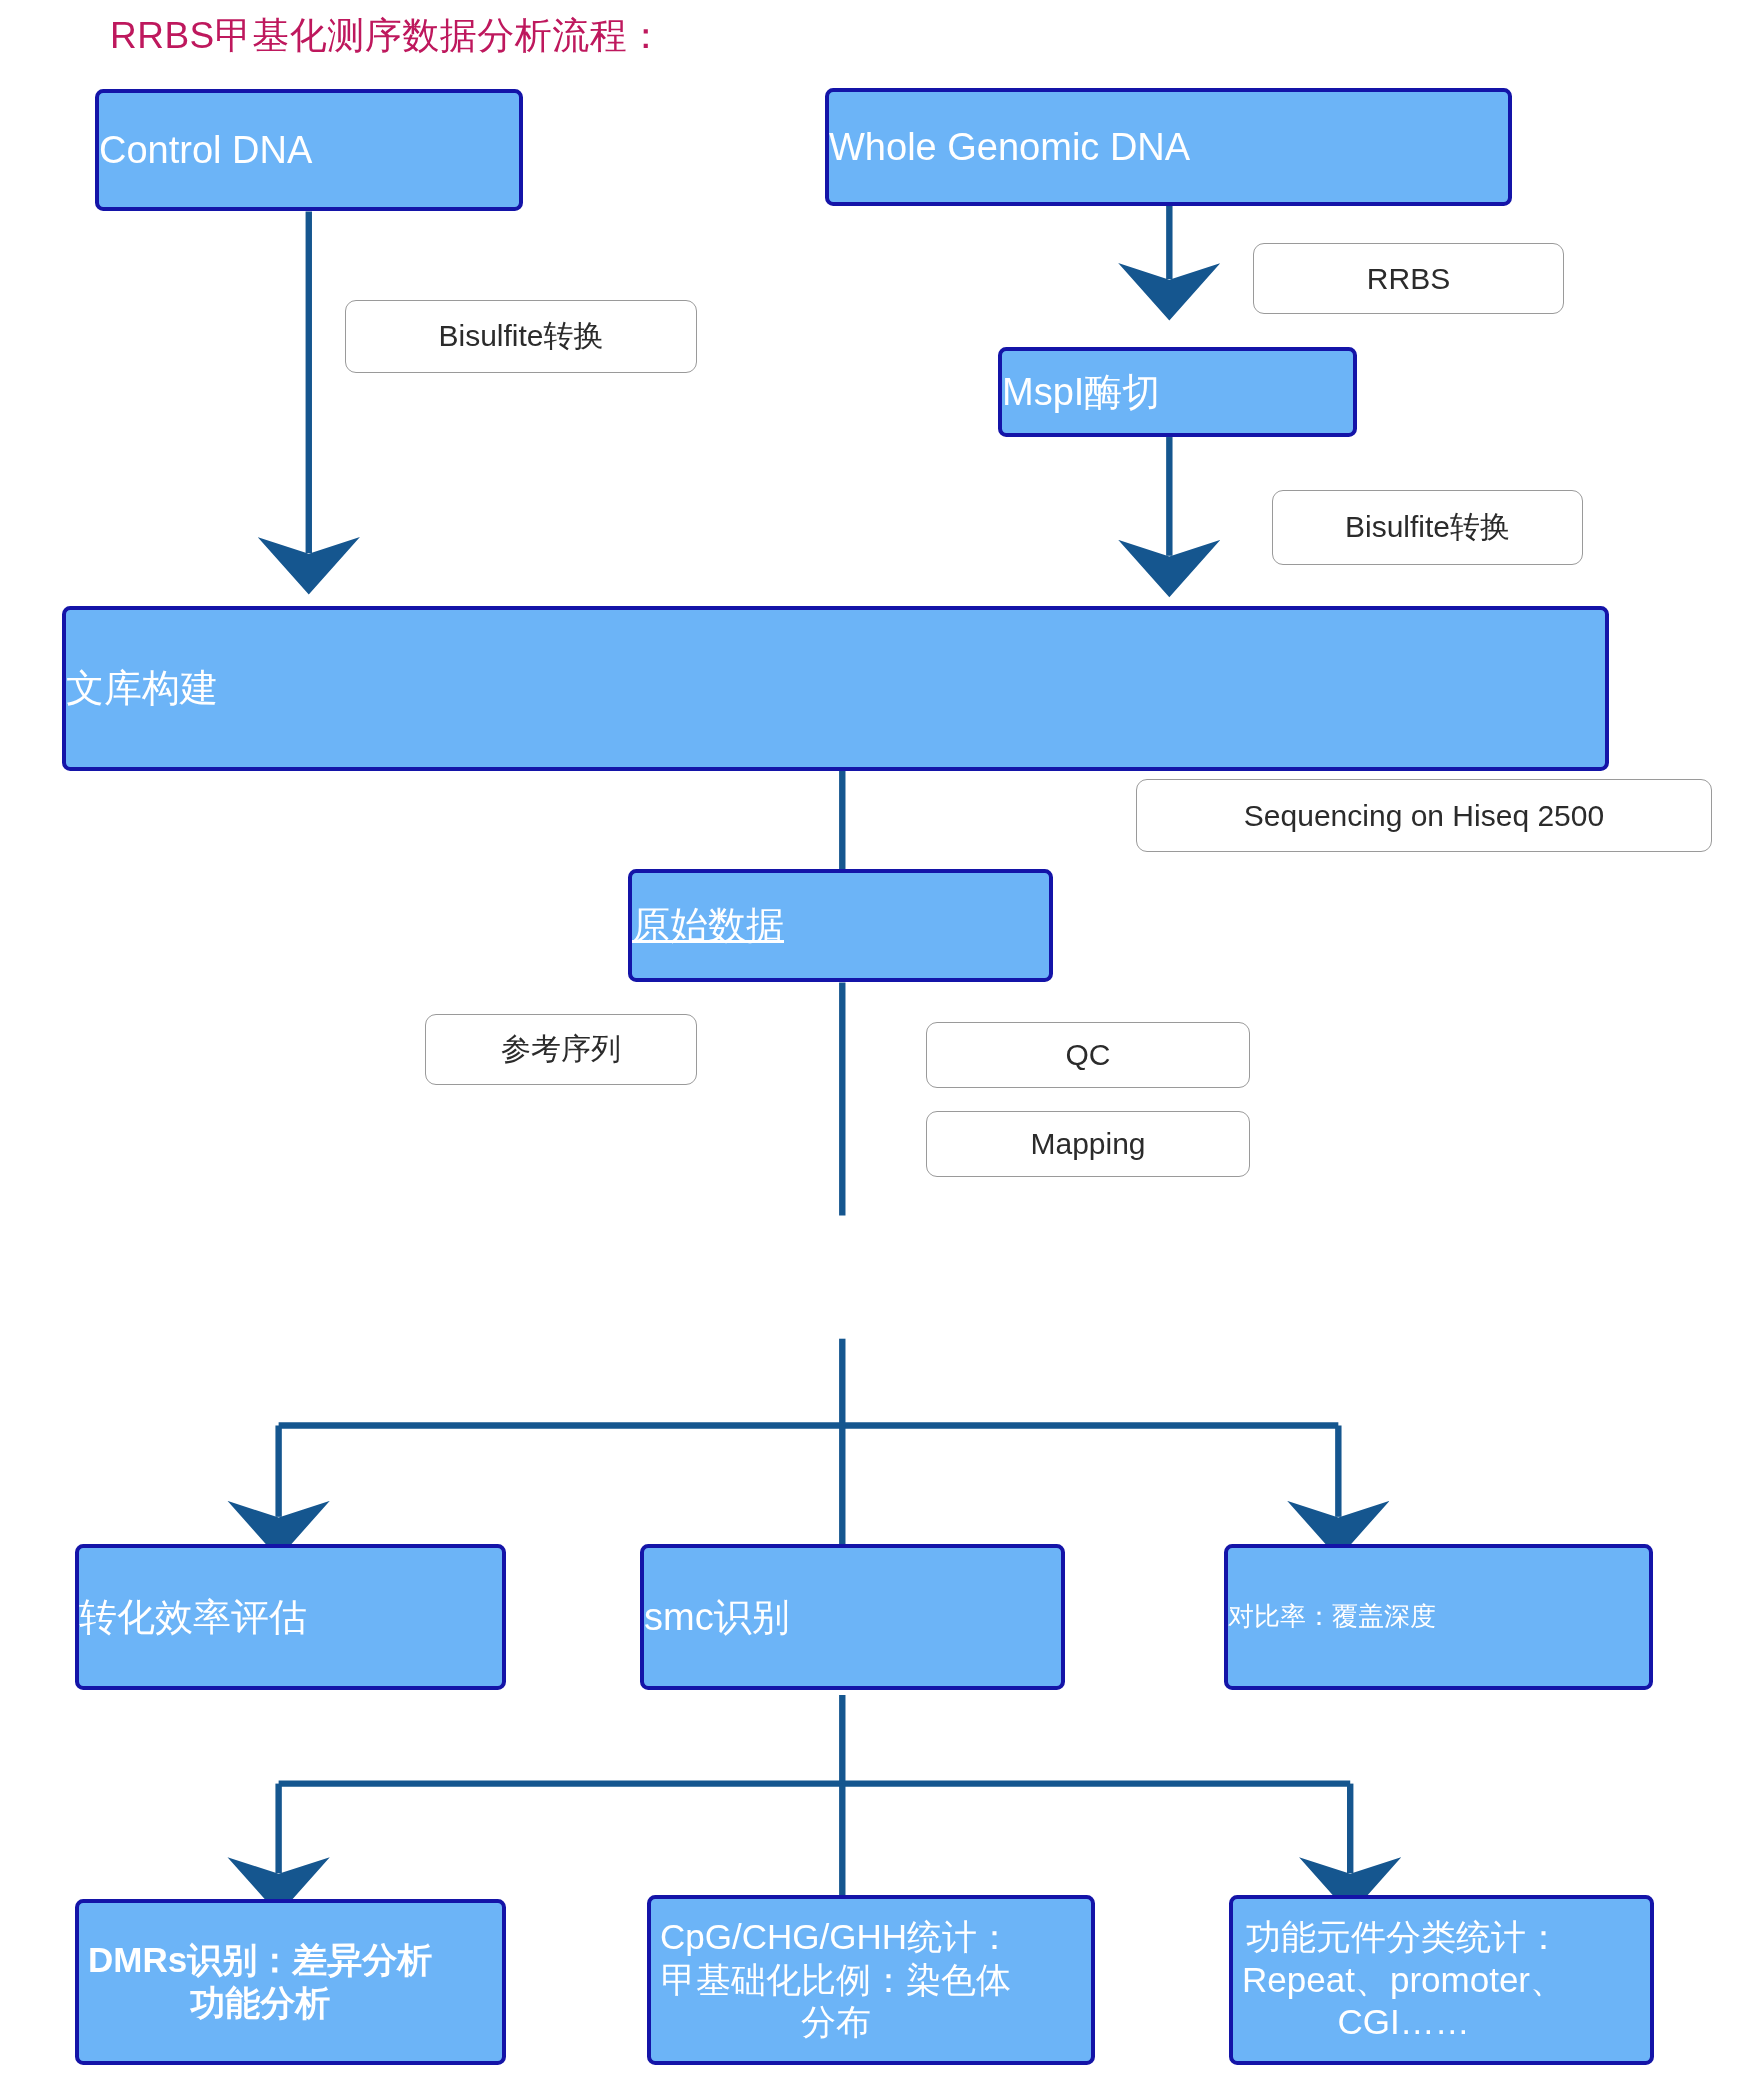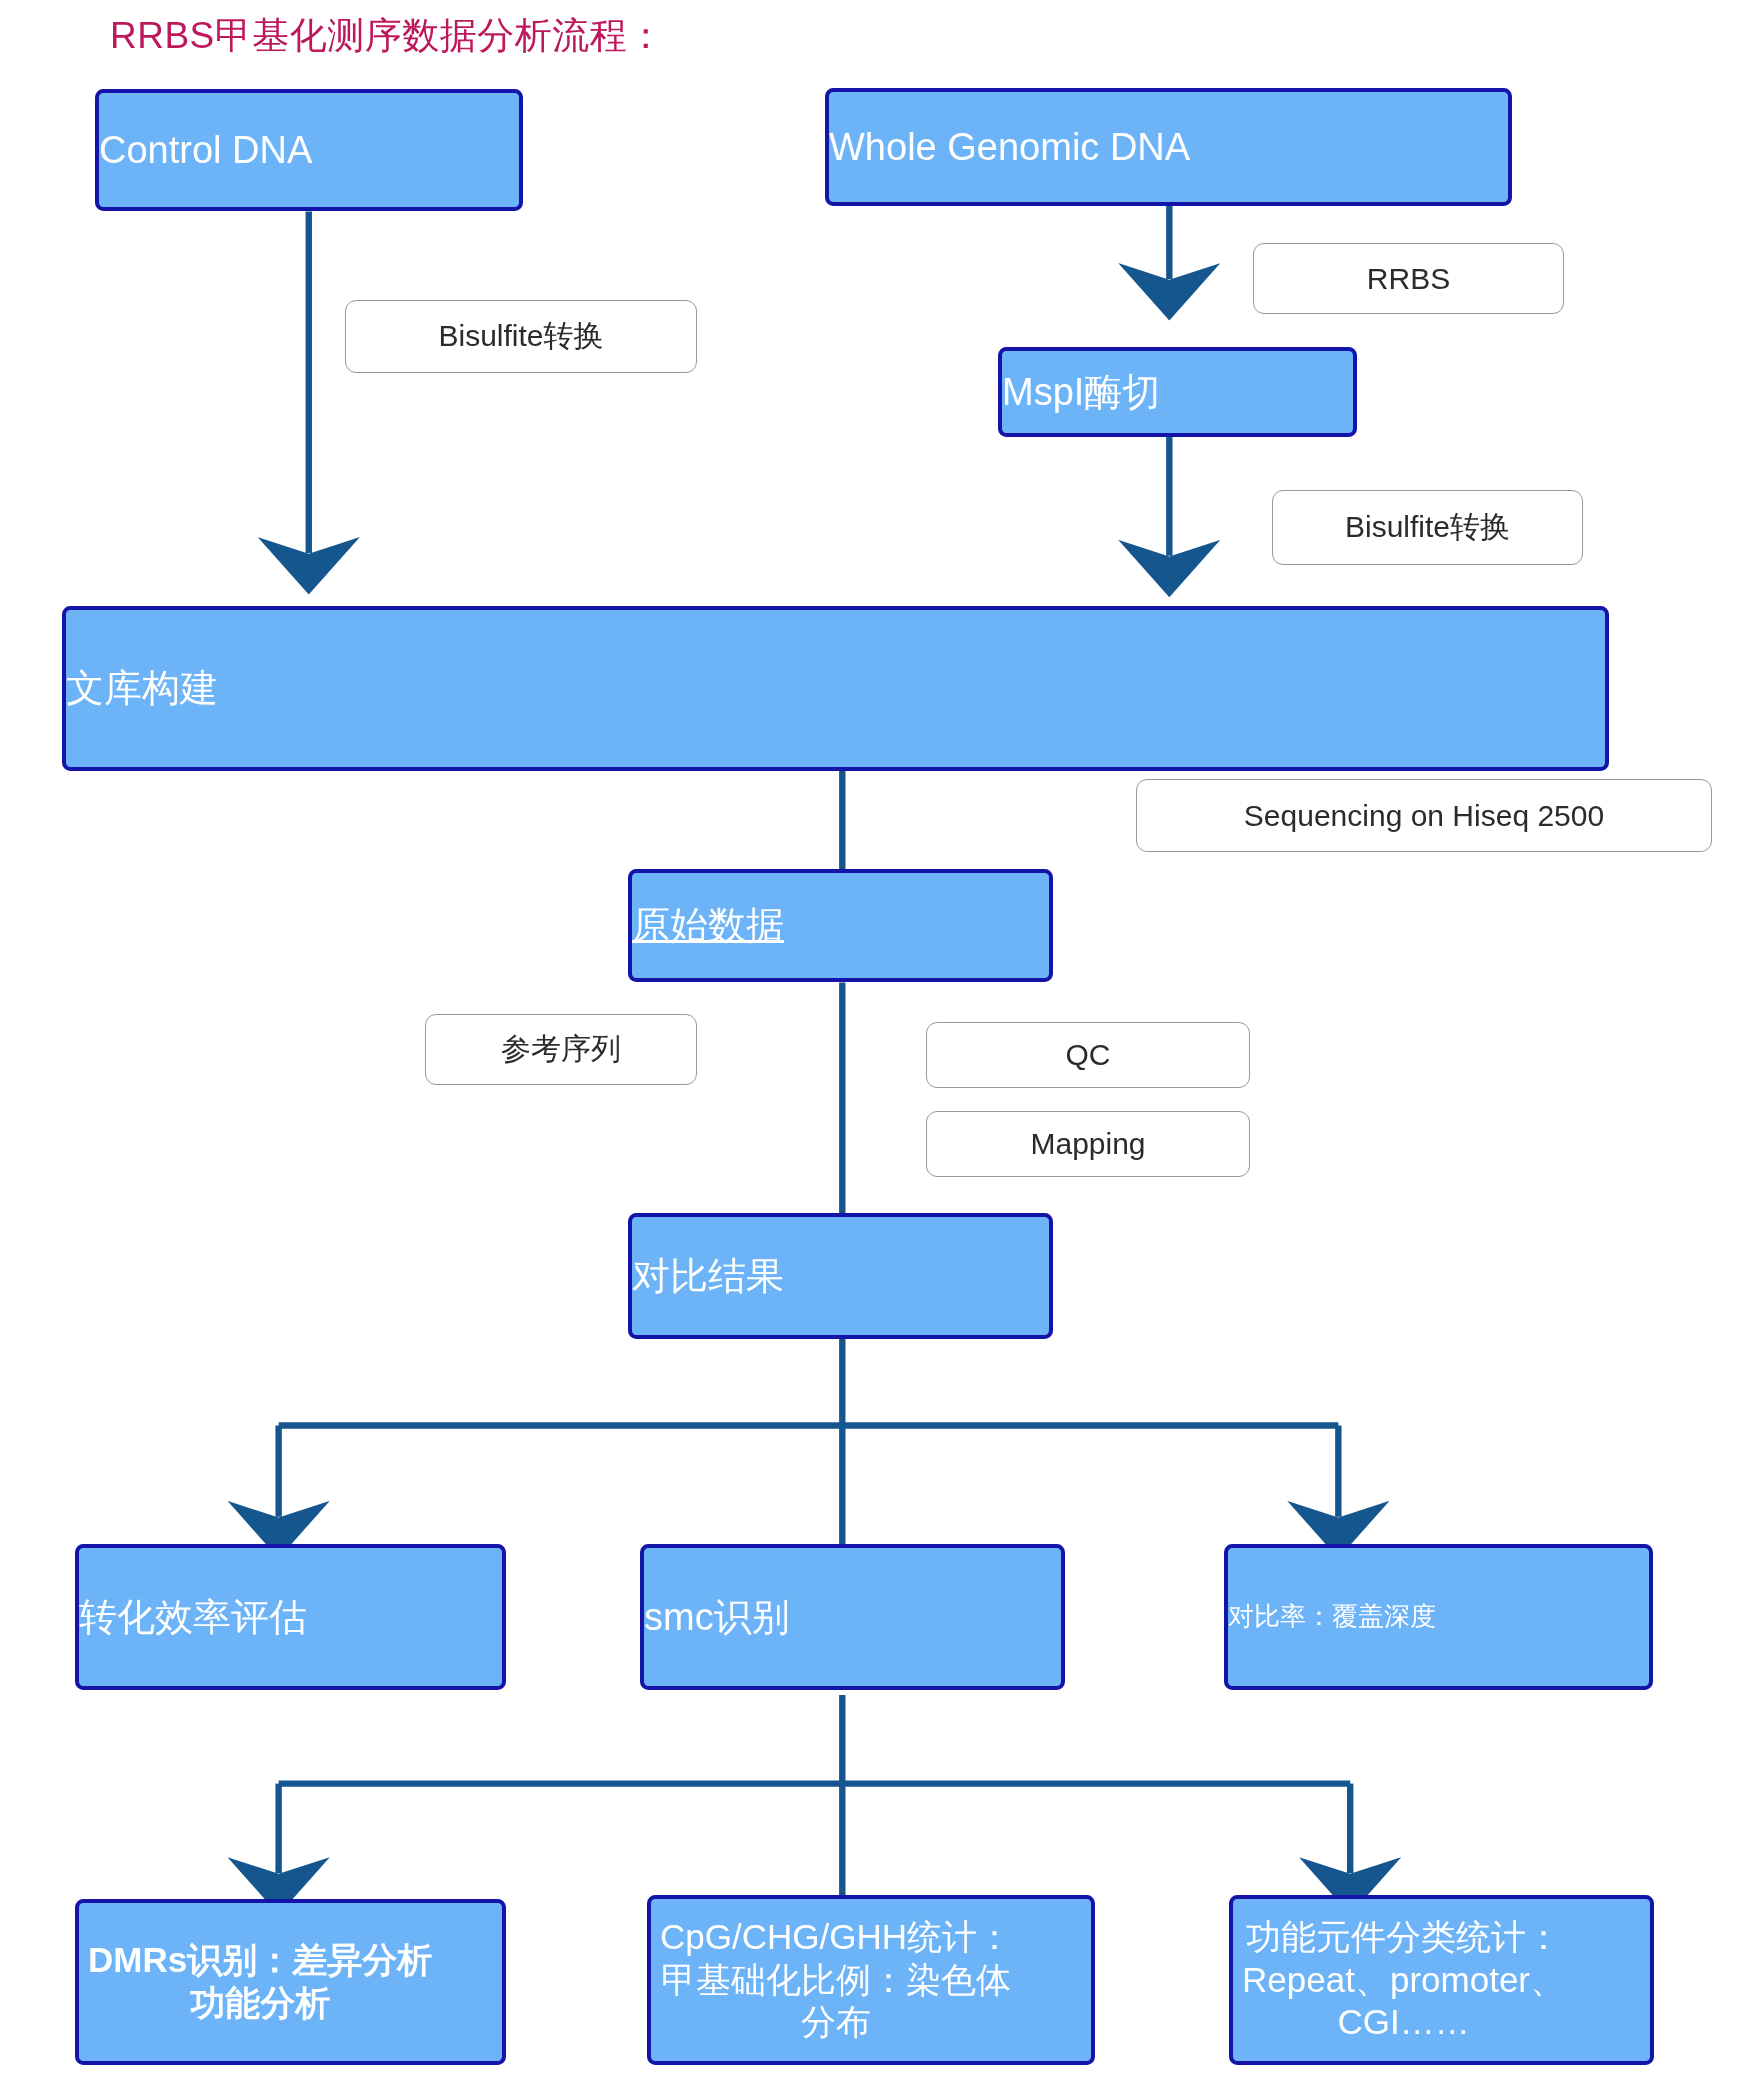--- a/index.html
+++ b/index.html
@@ -146,23 +146,20 @@
   </div>
 
   <div class="tag" style="left:926px; top:1022px; width:324px; height:66px;">
     <span>QC</span>
   </div>
 
   <div class="tag" style="left:926px; top:1111px; width:324px; height:66px;">
     <span>Mapping</span>
   </div>
 
-  <div class="node" style="left:628px; top:1213px; width:425px; height:126px;">
-    <span>对比结果</span>
-  </div>
 
   <div class="node" style="left:75px; top:1544px; width:431px; height:146px;">
     <span>转化效率评估</span>
   </div>
 
   <div class="node" style="left:640px; top:1544px; width:425px; height:146px;">
     <span>smc识别</span>
   </div>
 
   <div class="node small-text" style="left:1224px; top:1544px; width:429px; height:146px;">

